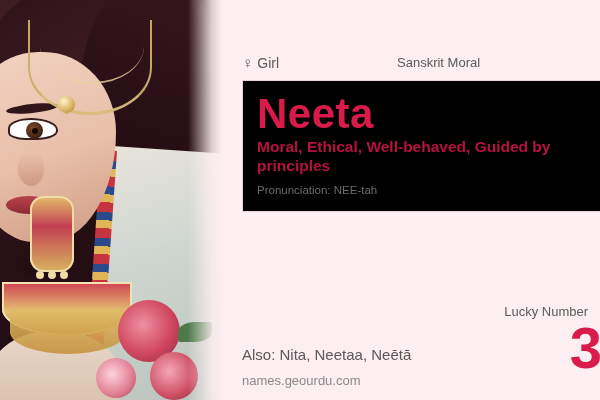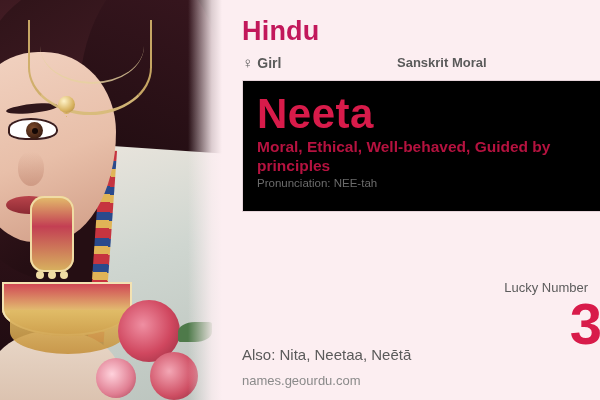--- a/index.html
+++ b/index.html
@@ -251,21 +251,20 @@
     font-weight: bold;
     color: #c2185b;
     letter-spacing: .2px;
   }
   .meta-row {
     position: absolute;
     left: 20px;
     top: 54px;
     width: 330px;
     height: 20px;
-    font-weight: bold;
   }
   .gender {
     position: absolute;
     left: 0;
     top: 0;
     font-size: 14px;
     color: #5a5a5a;
   }
   .gender .sym {
     color: #5a5a5a;
@@ -305,27 +304,27 @@
     font-size: 15.5px;
     font-weight: bold;
     color: #b5123f;
     line-height: 1.22;
     margin-top: 2px;
     width: 352px;
   }
   .pron {
     font-size: 11.5px;
     color: #6b6b6b;
-    margin-top: 1px;
+    margin-top: 8px;
   }
 
   .lucky {
     position: absolute;
     right: 12px;
-    top: 280px;
+    top: 304px;
     text-align: right;
     width: 200px;
   }
   .lucky-label {
     font-size: 13px;
     color: #5c5c5c;
     white-space: nowrap;
   }
   .lucky-number {
     font-size: 58px;
@@ -382,21 +381,20 @@
     <div class="necklace2"></div>
     <div class="floral f1"></div>
     <div class="floral f2"></div>
     <div class="floral f3"></div>
     <div class="floral leaf1"></div>
     <div class="fade-right"></div>
   </div>
 
   <div class="content">
 
-    <div class="religion">Hindu</div>
 
     <div class="meta-row">
       <div class="gender">
         <span class="sym">♀</span><span>Girl</span>
       </div>
       <div class="origin">Sanskrit Moral</div>
     </div>
 
     <div class="name-box">
       <div class="name">Neeta</div>

